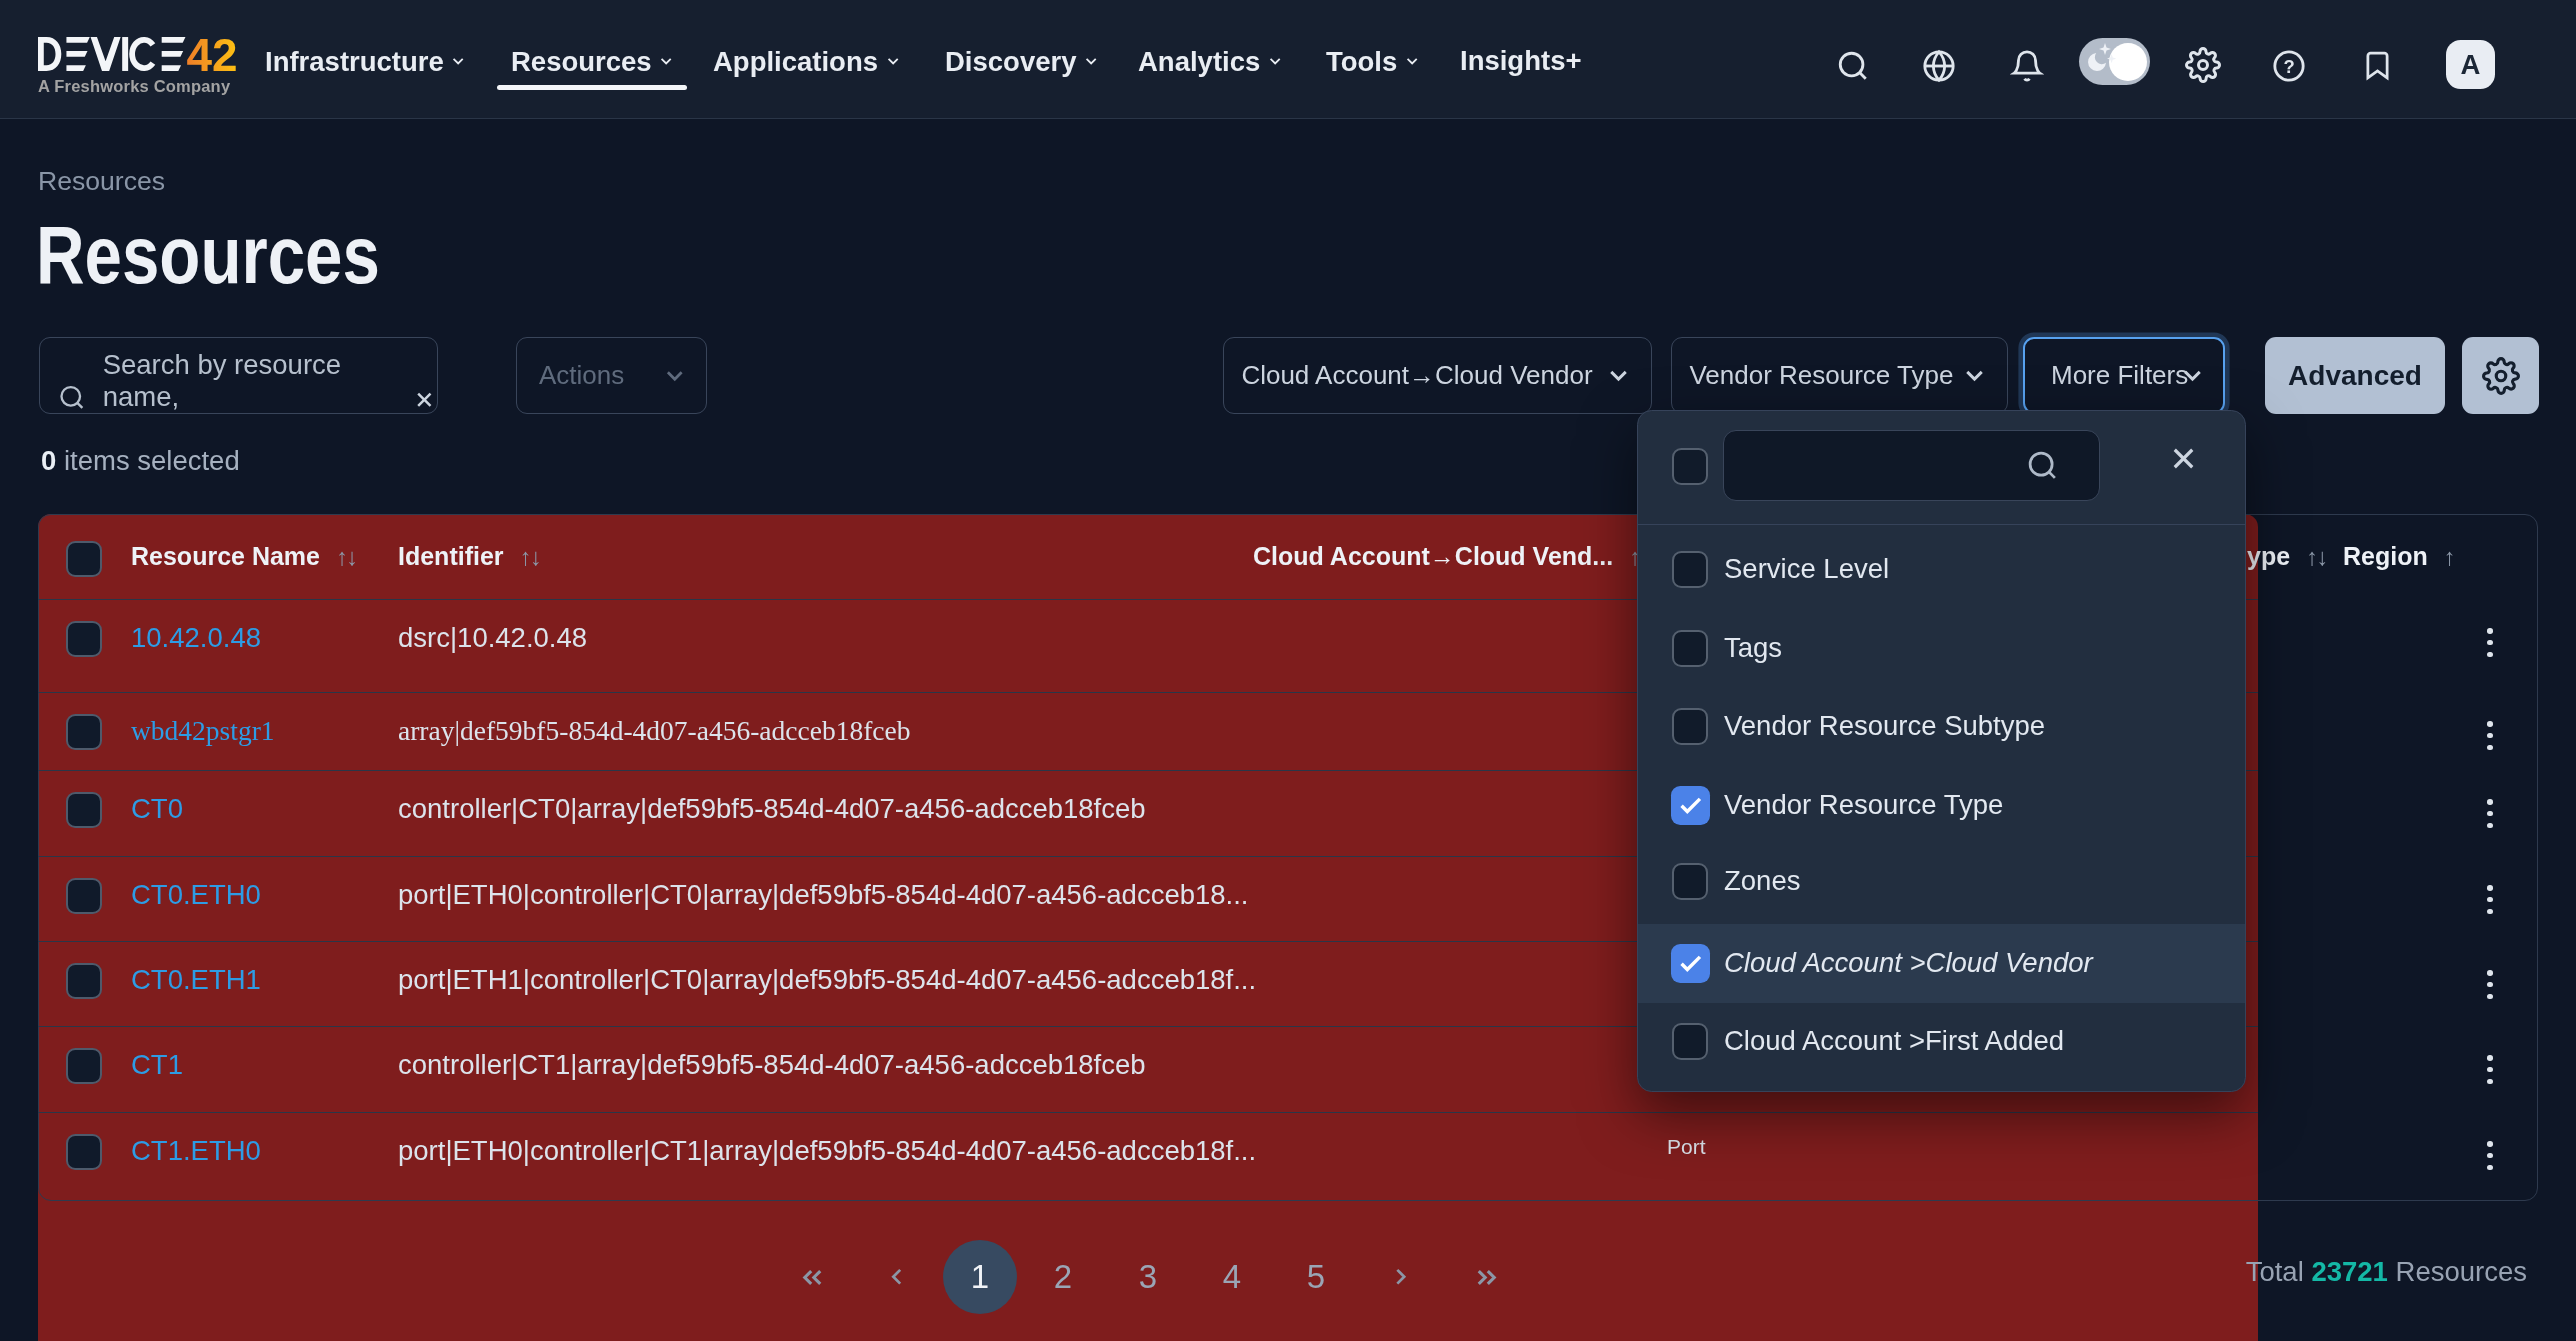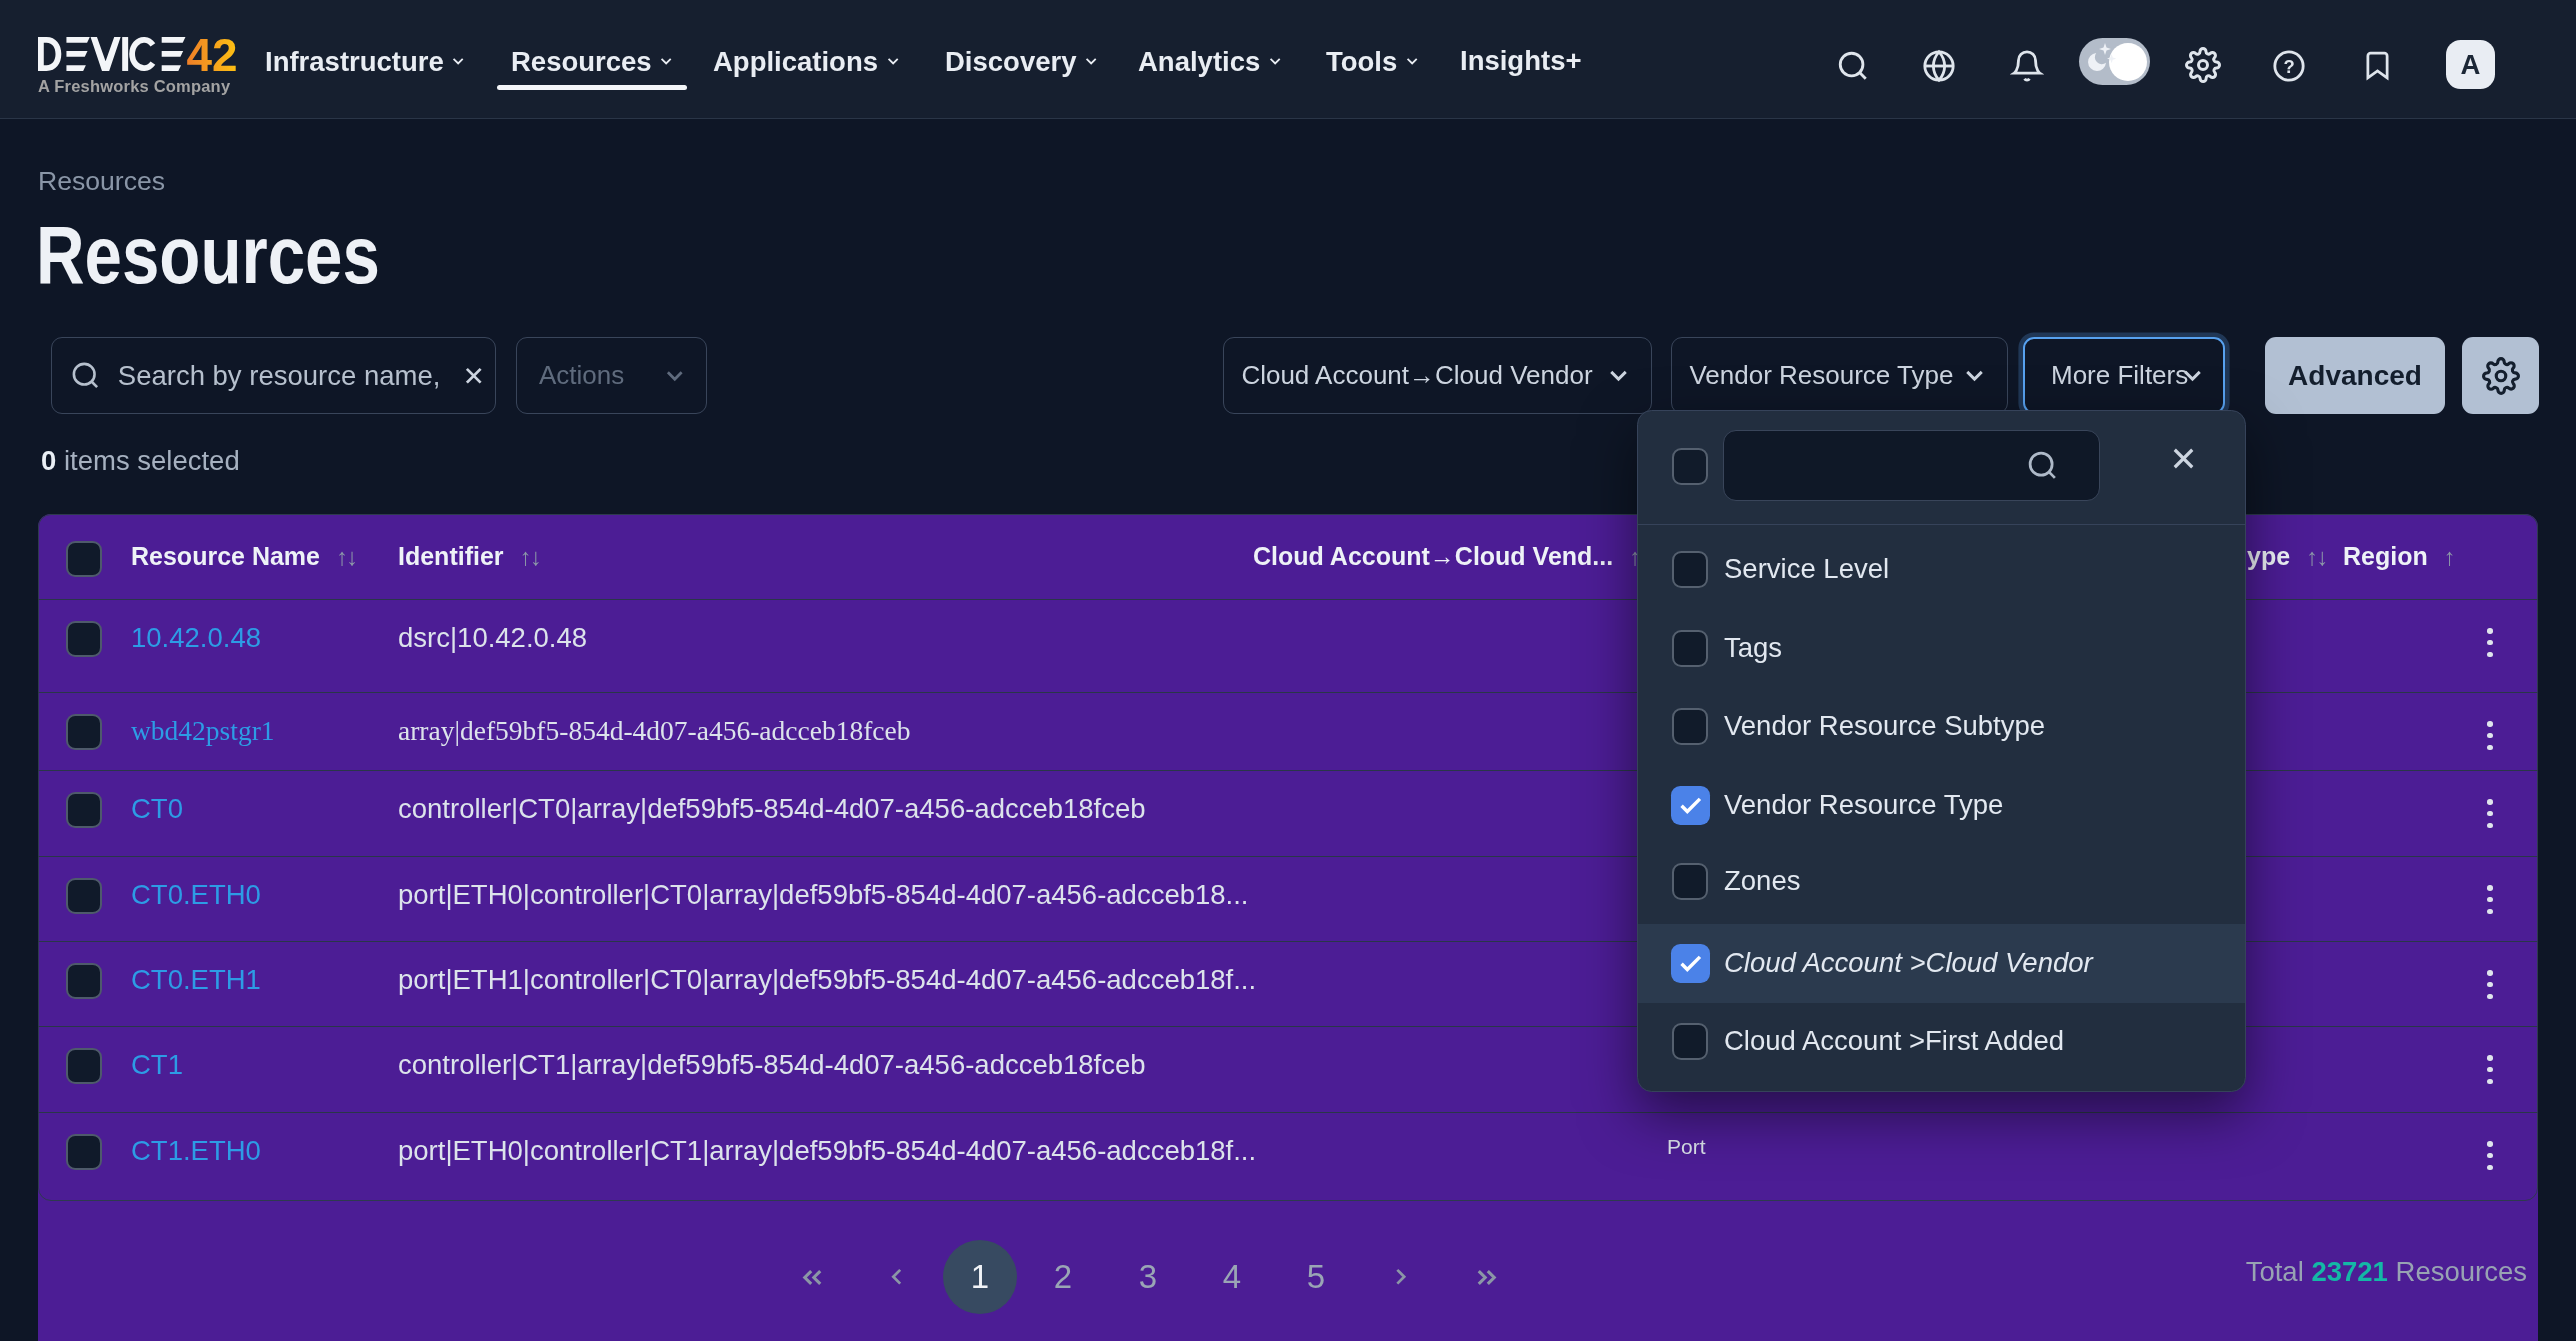--- a/index.html
+++ b/index.html
@@ -23,34 +23,34 @@
 .icon { position:absolute; }
 
 .toggle { position:absolute; left:2079px; top:38px; width:71px; height:47px; background:#b3bcc9; border-radius:24px; }
 .toggle .knob { position:absolute; right:2.7px; top:4.6px; width:38px; height:38px; border-radius:50%; background:#ffffff; }
 .avatar { position:absolute; left:2446px; top:40px; width:49px; height:49px; border-radius:14.7px; background:#e9edf3; color:#1c2736; font-weight:bold; font-size:27.5px; display:flex; align-items:center; justify-content:center; }
 
 .crumb { position:absolute; left:38px; top:166px; font-size:26.6px; color:#8a96a7; }
 h1 { position:absolute; left:36px; top:214px; font-size:82px; line-height:82px; font-weight:bold; color:#eef1f6; transform:scaleX(0.82); transform-origin:0 0; }
 
 .fbox { position:absolute; top:337px; height:77px; border:1.8px solid #39455a; border-radius:11px; display:flex; align-items:center; }
-.search1 { left:51px; width:445px; }
+.search1 { left:39px; width:399px;align-items:flex-end; }
 .search1 .ph { font-size:27.5px; color:#b6c0cd; margin-left:16.5px; }
 .actions { left:516px; width:191px; }
 .actions .t { font-size:26px; color:#5f6b7d; margin-left:22px; }
 .dd1 { left:1223px; width:429px; }
 .dd2 { left:1671px; width:337px; }
 .ddt { font-size:26px; color:#ccd4df; margin-left:17.4px; white-space:nowrap; }
 .morefilters { left:2023px; width:202px; border:2.7px solid #57a1ef; box-shadow:0 0 0 4.6px rgba(62,110,165,0.38); }
 .btn-adv { position:absolute; left:2265px; top:337px; width:180px; height:77px; background:#b2c0d3; border-radius:11px; color:#131e2d; font-weight:bold; font-size:28px; display:flex; align-items:center; justify-content:center; }
 .btn-gear { position:absolute; left:2462px; top:337px; width:77px; height:77px; background:#b2c0d3; border-radius:11px; display:flex; align-items:center; justify-content:center; }
 .selinfo { position:absolute; left:41px; top:445px; font-size:27.5px; color:#a6b1c0; }
 .selinfo b { color:#e9eef4; }
 
-.card { position:absolute; left:38px; top:514px; width:2500px; height:827px; background:#4c1d95; border-radius:13px 13px 0 0;padding-left:28px; }
+.card { position:absolute; left:38px; top:514px; width:2220px; height:827px; background:#7f1d1d; border-radius:13px 13px 0 0;padding-left:28px; }
 .tablewrap { position:absolute; left:0; top:0; width:2500px; height:687px; border:1.8px solid #2e3a4e; border-radius:13px; }
 .thead { position:absolute; left:0; top:0; width:100%; height:85px; }
 .th { position:absolute; font-size:25px; font-weight:bold; color:#eef2f7; top:27.5px; white-space:nowrap; }
 .sort { font-weight:normal; color:#8c98a8; font-size:24px; margin-left:9.2px; letter-spacing:-1.8px; }
 .row { position:absolute; left:0; width:100%; height:86px; border-top:1.8px solid #2a3648; }
 .cb { position:absolute; left:27.5px; width:36px; height:36px; border:2.7px solid #4e5a6b; border-radius:9.2px; background:#101a2a; }
 .link { position:absolute; left:93px; font-size:27.5px; color:#2d9ce5; white-space:nowrap; }
 .ident { position:absolute; left:360px; font-size:27.5px; color:#dce3eb; white-space:nowrap; }
 .celltxt { position:absolute; font-size:21px; color:#dce3eb; white-space:nowrap; }
 .kebab { position:absolute; left:2449px; width:5.5px; }

